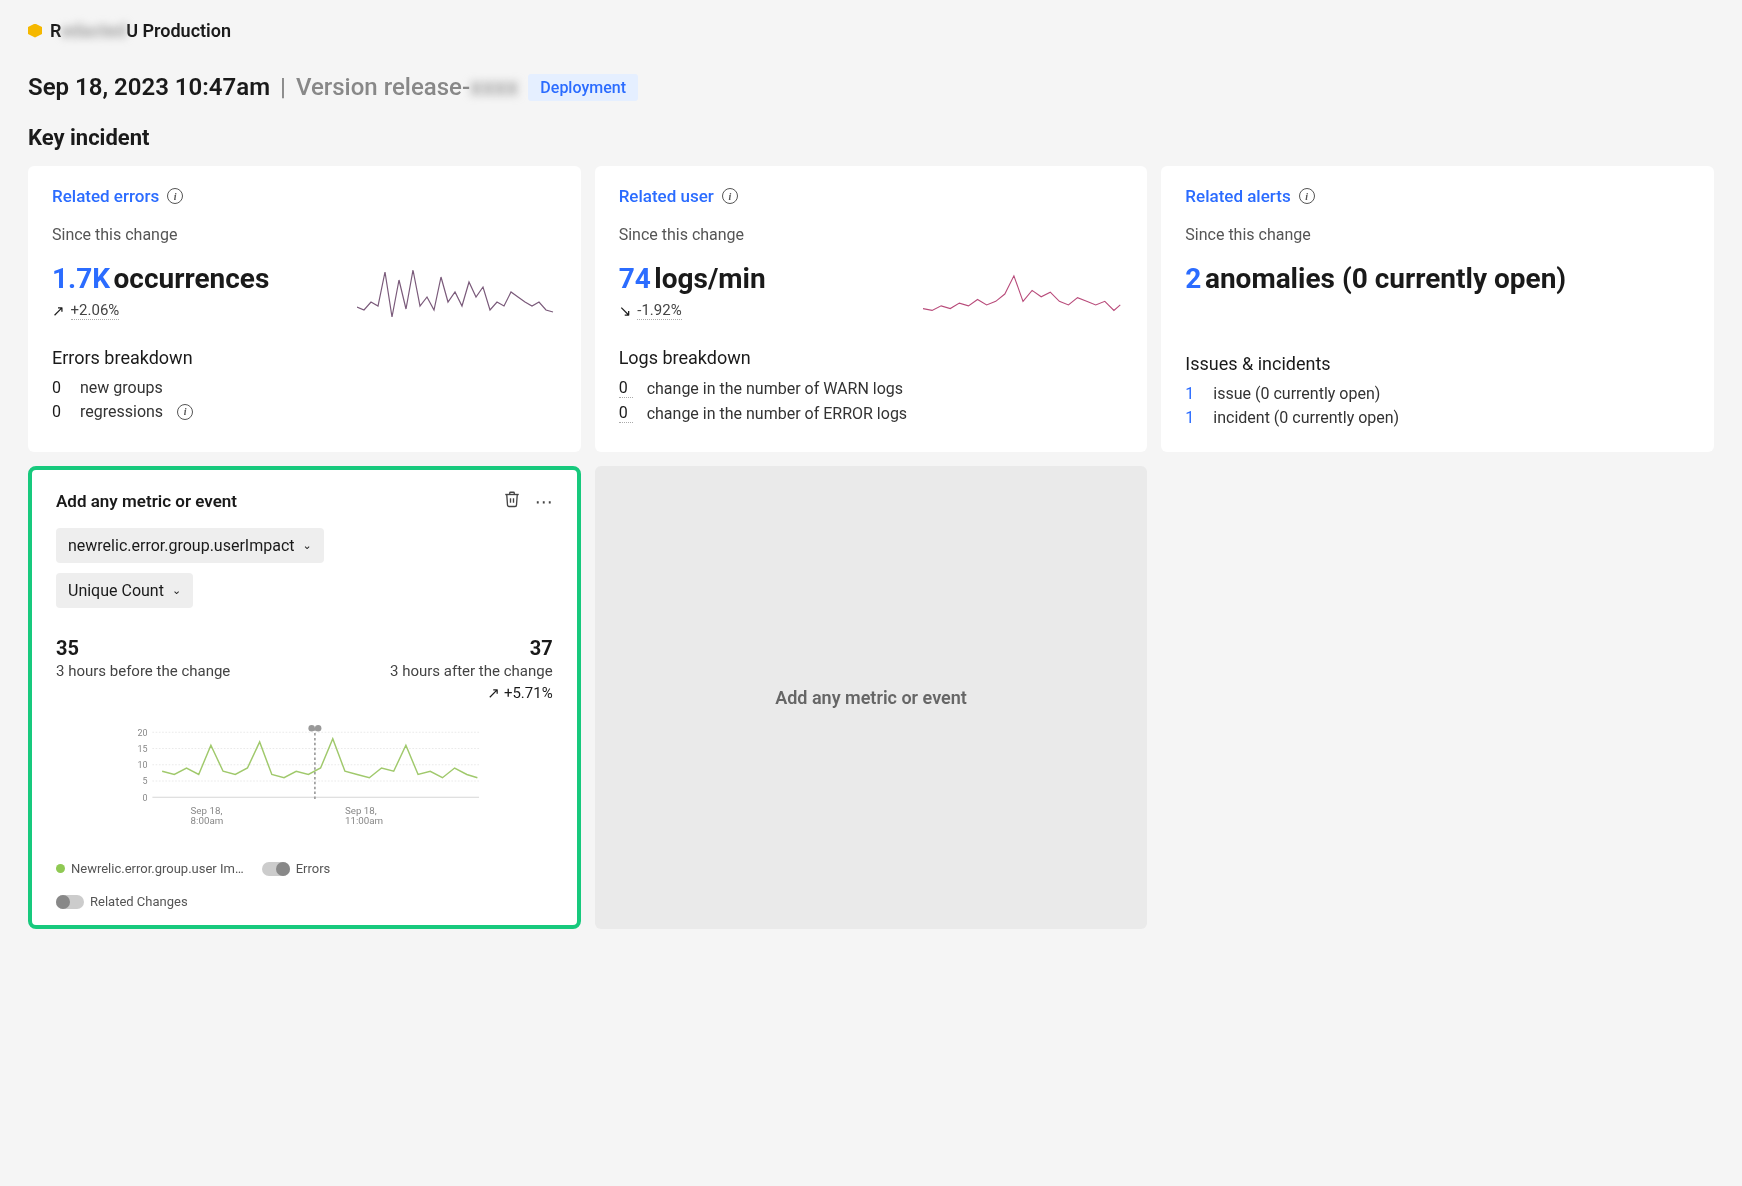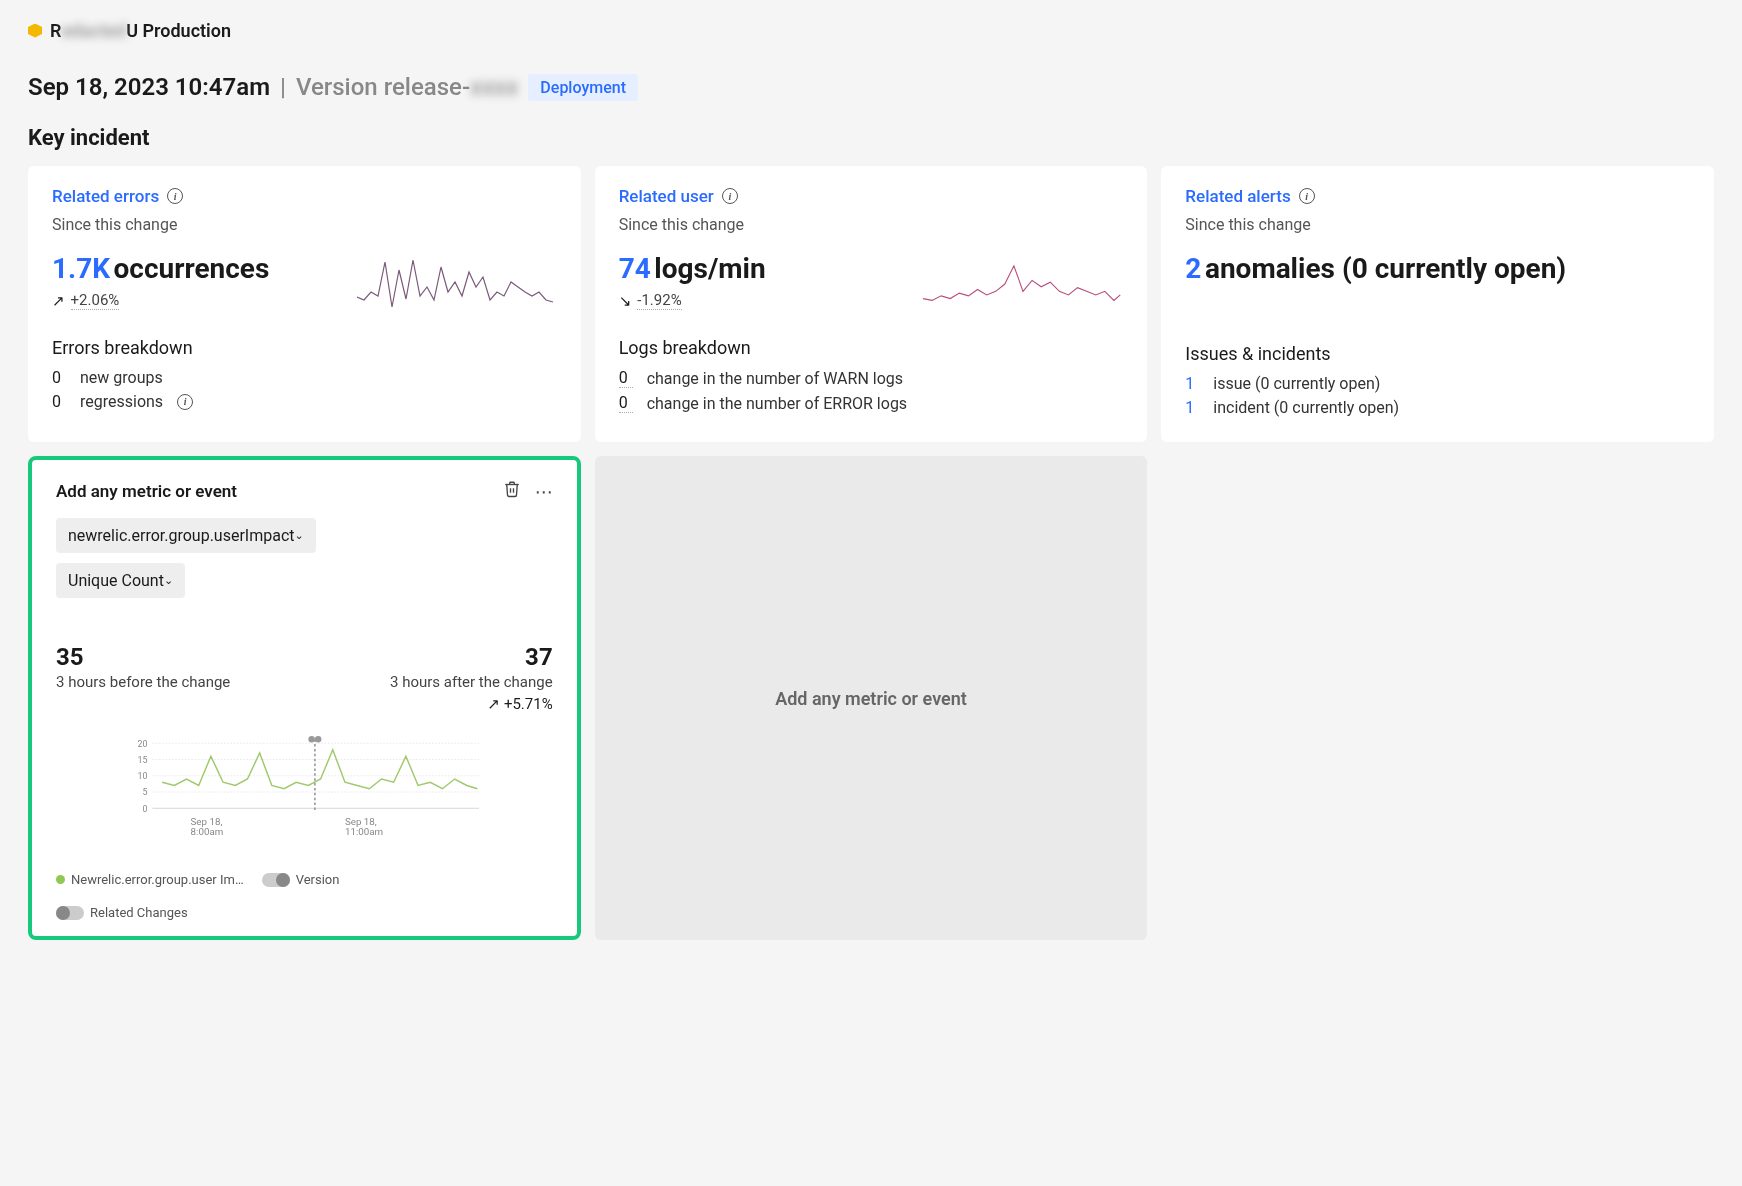--- a/index.html
+++ b/index.html
@@ -8,21 +8,21 @@
 .app-title-row { display: flex; align-items: center; gap: 8px; margin-bottom: 32px; }
 .hex-icon { width: 14px; height: 14px; background: #f5b800; clip-path: polygon(50% 0%, 100% 25%, 100% 75%, 50% 100%, 0% 75%, 0% 25%); }
 .app-name { font-size: 18px; font-weight: 600; }
 .redact { color: #999; filter: blur(4px); }
 .subheader { font-size: 24px; font-weight: 600; display: flex; align-items: center; gap: 10px; flex-wrap: wrap; }
 .subheader .muted { color: #888; font-weight: 500; }
 .deploy-tag { background: #e5efff; color: #2b6cff; font-size: 16px; font-weight: 500; padding: 4px 12px; border-radius: 3px; }
 .section-title { font-size: 22px; font-weight: 700; margin: 24px 0 16px; }
 .cards-grid { display: grid; grid-template-columns: repeat(3, 1fr); gap: 14px; }
 .card { background: #fff; border-radius: 6px; padding: 20px 24px; }
-.card-title-row { display: flex; align-items: center; gap: 8px; margin-bottom: 9px; }
+.card-title-row { display: flex; align-items: center; gap: 8px; margin-bottom: 19px; }
 .card-link { color: #2b6cff; font-size: 17px; font-weight: 500; cursor: pointer; }
 .info-icon { width: 16px; height: 16px; border: 1.5px solid #555; border-radius: 50%; display: inline-flex; align-items: center; justify-content: center; font-size: 10px; font-weight: bold; color: #555; font-style: italic; font-family: serif; }
 .sub-text { color: #555; font-size: 16px; margin-bottom: 18px; }
 .metric-row { display: flex; align-items: flex-start; gap: 12px; }
 .metric-block { flex: 1; }
 .big-num { font-size: 28px; font-weight: 700; color: #2b6cff; }
 .big-label { font-size: 28px; font-weight: 700; color: #1a1a1a; }
 .delta-row { display: flex; align-items: center; gap: 6px; margin-top: 6px; }
 .arrow-up, .arrow-down { font-size: 15px; }
 .pct { font-size: 15px; color: #444; border-bottom: 1px dotted #aaa; }
@@ -31,25 +31,25 @@
 .bd-row { display: flex; align-items: center; gap: 14px; font-size: 16px; margin: 5px 0; }
 .bd-num { font-weight: 400; min-width: 14px; color: #1a1a1a; }
 .bd-num.blue { color: #2b6cff; }
 .bd-num.underline { border-bottom: 1px dotted #aaa; }
 .bd-label { color: #333; }
 .metric-card { border: 4px solid #17c97d; border-radius: 8px; background: #fff; padding: 20px 24px 16px; }
 .mc-header { display: flex; align-items: center; justify-content: space-between; margin-bottom: 16px; }
 .mc-title { font-size: 17px; font-weight: 600; }
 .mc-actions { display: flex; gap: 14px; align-items: center; }
 .trash-icon, .more-icon { cursor: pointer; color: #444; font-size: 18px; }
-.dropdown { background: #eee; padding: 8px 12px; border-radius: 4px; display: inline-flex; align-items: center; font-size: 16px; cursor: pointer; margin-right: 8px; margin-bottom: 10px; }
+.dropdown { background: #eee; padding: 8px 12px; border-radius: 4px; display: inline-flex; align-items: center; gap: 8px; font-size: 16px; cursor: pointer; margin-right: 8px; margin-bottom: 10px; }
 .chev { font-size: 11px; }
 .ba-compare { display: flex; justify-content: space-between; margin-top: 18px; }
 .ba-col { max-width: 45%; }
-.ba-num { font-size: 24px; font-weight: 700; margin-top: 17px; }
+.ba-num { font-size: 20px; font-weight: 700; }
 .ba-label { font-size: 15px; color: #444; margin-top: 2px; }
 .ba-right { text-align: right; }
 .ba-delta { display: flex; align-items: center; gap: 4px; margin-top: 4px; justify-content: flex-end; font-size: 15px; }
 .metric-chart { margin-top: 14px; position: relative; }
 .chart-svg { width: 100%; height: 130px; }
 .y-tick { font-size: 11px; fill: #888; }
 .x-label { font-size: 12px; fill: #888; }
 .legend-row { display: flex; flex-wrap: wrap; gap: 18px; margin-top: 12px; font-size: 13px; align-items: center; }
 .legend-item { display: flex; align-items: center; gap: 6px; color: #555; }
 .dot { width: 9px; height: 9px; border-radius: 50%; }
@@ -235,21 +235,21 @@
         <text class="x-label" x="265" y="120"><tspan x="265">Sep 18,</tspan><tspan x="265" dy="13">11:00am</tspan></text>
       </svg>
     </div>
     <div class="legend-row">
       <div class="legend-item">
         <span class="dot green"></span>
         <span>Newrelic.error.group.user Im…</span>
       </div>
       <div class="legend-item">
         <span class="toggle right"></span>
-        <span>Version</span>
+        <span>Errors</span>
       </div>
       <div class="legend-item" style="width:100%;">
         <span class="toggle"></span>
         <span>Related Changes</span>
       </div>
     </div>
   </div>
 
   <div class="placeholder-card">
     <span>Add any metric or event</span>

